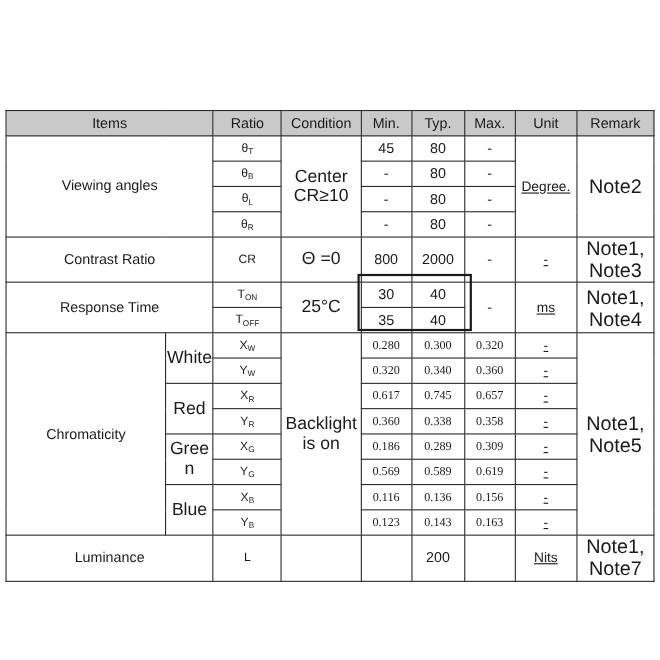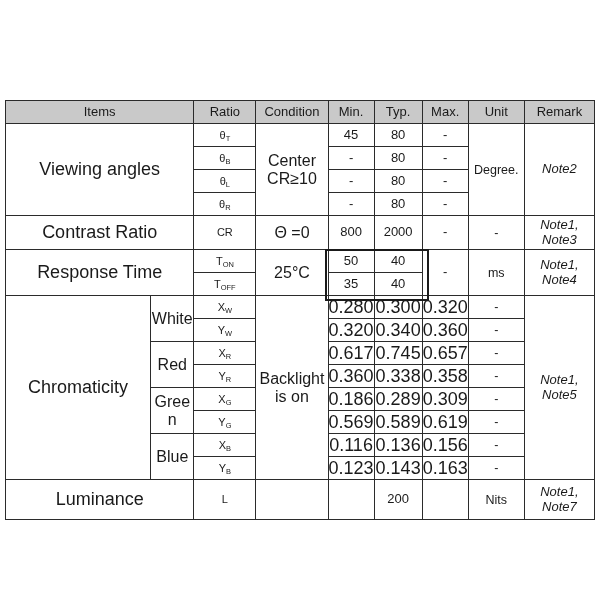--- a/index.html
+++ b/index.html
@@ -49,35 +49,36 @@
   .c-items   { width: 145px; }
   .c-color   { width: 43px; }
   .c-symbol  { width: 62px; }
   .c-cond    { width: 72px; }
   .c-min     { width: 46px; }
   .c-typ     { width: 48px; }
   .c-max     { width: 46px; }
   .c-unit    { width: 56px; }
   .c-remark  { width: 70px; }
 
-  .items-cell  { font-size: 18px; }
+  .items-cell  { font-size: 13px; }
   .sym-cell    { font-size: 11px; }
   .cond-cell   { font-size: 16px; }
   .val-cell    { font-size: 13px; }
-  .unit-cell   { font-size: 12.5px; }
-  .remark-cell { font-size: 13px; font-style: italic; }
+  .unit-cell   { font-size: 12.5px; text-decoration: underline; }
+  .remark-cell { font-size: 18px; }
 
   
   .unit-dash {
     text-align: left;
     padding-left: 4px;
   }
   
   .chroma-val {
-    font-size: 18px;
+    font-size: 11px;
+    font-family: Liberation Serif, serif;
   }
   sub {
     font-size: 0.68em;
     vertical-align: baseline;
     position: relative;
     bottom: -0.28em;
   }
   
   .rt-box {
     position: absolute;
@@ -158,21 +159,21 @@
         <td class="remark-cell">
           <span>Note1,</span><br>
           <span>Note3</span>
         </td>
       </tr>
 
       <tr>
         <td class="items-cell" colspan="2" rowspan="2">Response Time</td>
         <td class="sym-cell"><span>T</span><sub>ON</sub></td>
         <td class="cond-cell" rowspan="2">25°C</td>
-        <td class="val-cell">50</td>
+        <td class="val-cell">30</td>
         <td class="val-cell">40</td>
         <td class="val-cell" rowspan="2">-</td>
         <td class="unit-cell" rowspan="2">ms</td>
         <td class="remark-cell" rowspan="2">
           <span>Note1,</span><br>
           <span>Note4</span>
         </td>
       </tr>
       <tr>
         <td class="sym-cell"><span>T</span><sub>OFF</sub></td>

